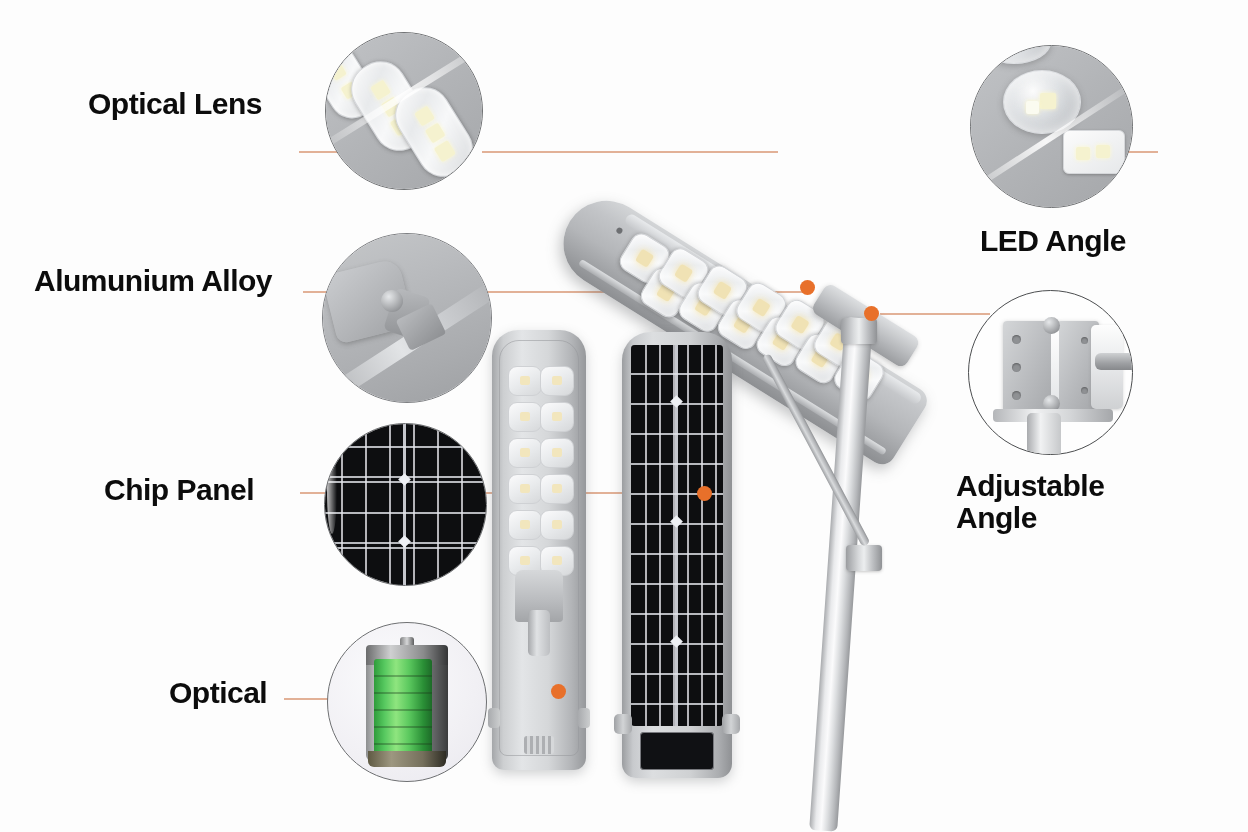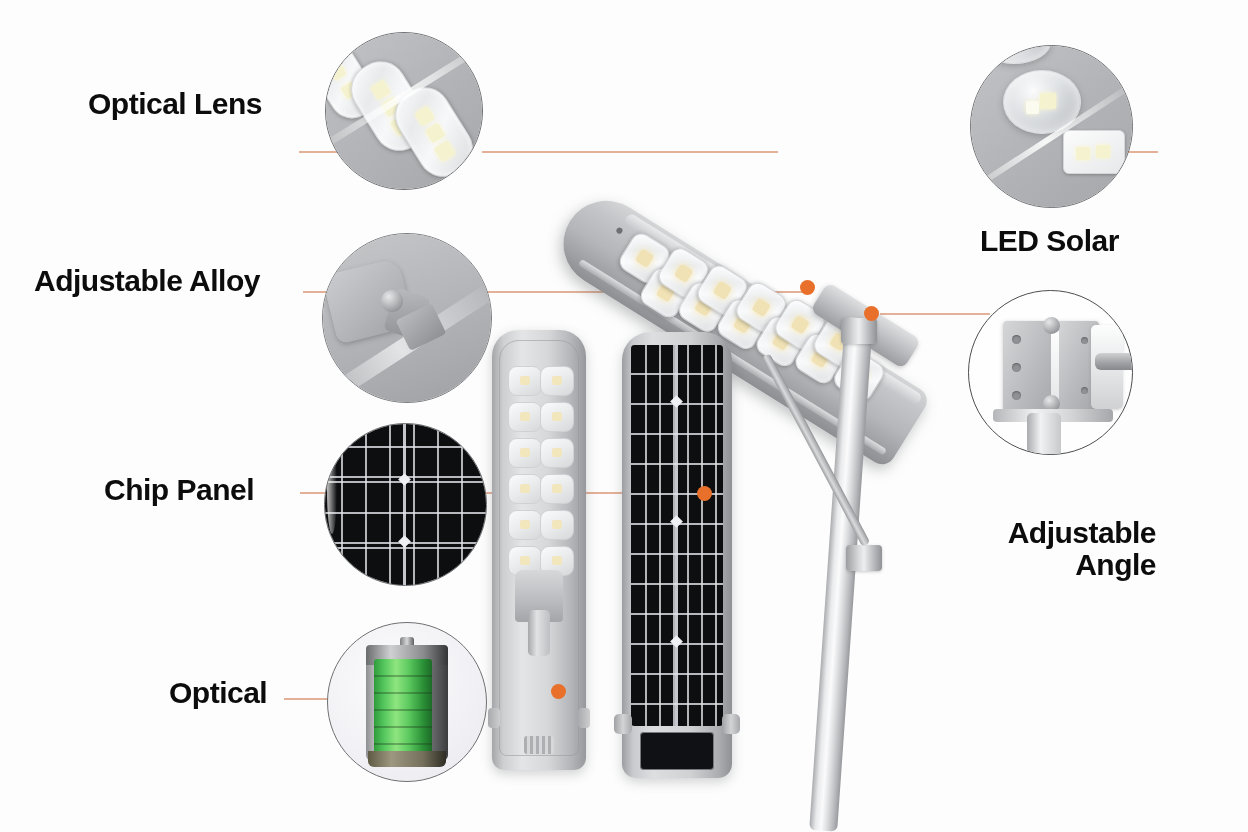--- a/index.html
+++ b/index.html
@@ -21,21 +21,21 @@
     letter-spacing:-0.5px;
     white-space:pre-line;
     line-height:1.06;
     font-size:30px;
   }
   .label.lbl-optical{left:88px;top:88px;}
   .label.lbl-alloy{left:34px;top:265px;}
   .label.lbl-solar{left:104px;top:474px;}
   .label.lbl-battery{left:169px;top:677px;}
   .label.lbl-led{left:980px;top:225px;}
-  .label.lbl-angle{left:956px;top:470px;text-align:right;width:200px;margin-top:47px;}
+  .label.lbl-angle{left:956px;top:470px;text-align:left;width:200px;}
 
   
   .conn{position:absolute;height:1.6px;background:#e2b197;}
   .conn.c1{left:299px;top:151px;width:45px;}
   .conn.c1b{left:482px;top:151px;width:296px;}
   .conn.c2{left:303px;top:291px;width:30px;}
   .conn.c2b{left:482px;top:291px;width:325px;}
   .conn.c3{left:300px;top:492px;width:34px;}
   .conn.c3b{left:482px;top:492px;width:222px;}
   .conn.c4{left:284px;top:698px;width:48px;}
@@ -388,20 +388,20 @@
     <div style="position:absolute;left:82px;top:40px;width:8px;height:72px;background:linear-gradient(180deg,#fefefe,#e4e6e8)"></div>
     <div class="brkbolt" style="left:74px;top:26px;width:17px;height:17px"></div>
     <div class="brkbolt" style="left:74px;top:104px;width:17px;height:17px"></div>
     <div class="brkblock" style="left:122px;top:34px;width:32px;height:84px"></div>
     <div class="brkrod" style="left:126px;top:62px;width:44px;height:17px"></div>
     <div class="brkpole" style="left:24px;top:118px;width:120px;height:13px"></div>
     <div style="position:absolute;left:58px;top:122px;width:34px;height:46px;border-radius:5px;background:linear-gradient(90deg,#a9abae,#f1f2f3 40%,#c6c8ca)"></div>
   </div>
 
   <div class="label lbl-optical">Optical Lens</div>
-  <div class="label lbl-alloy">Adjustable Alloy</div>
+  <div class="label lbl-alloy">Alumunium Alloy</div>
   <div class="label lbl-solar">Chip Panel</div>
   <div class="label lbl-battery">Optical</div>
-  <div class="label lbl-led">LED Solar</div>
+  <div class="label lbl-led">LED Angle</div>
   <div class="label lbl-angle">Adjustable
 Angle</div>
 
 </div>
 
 </body></html>

